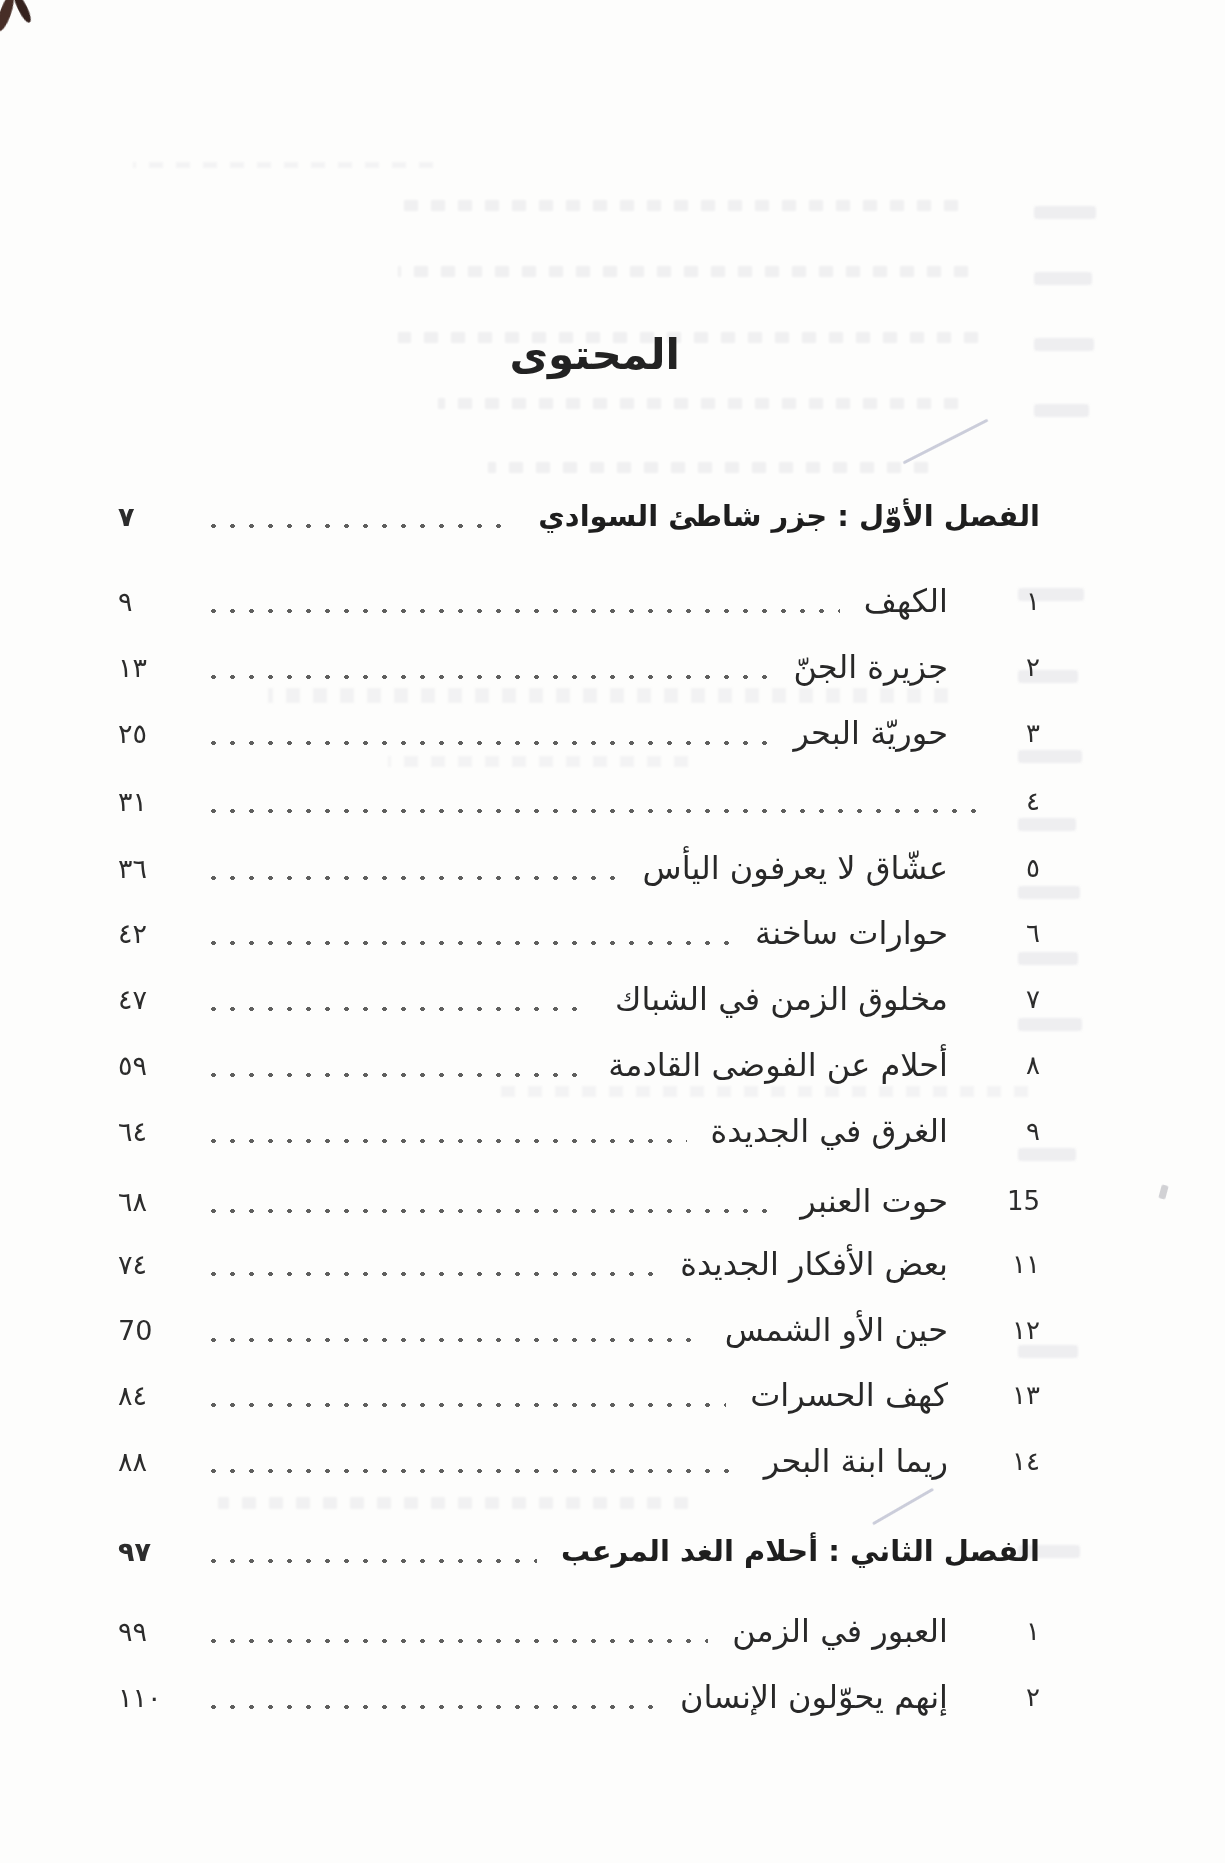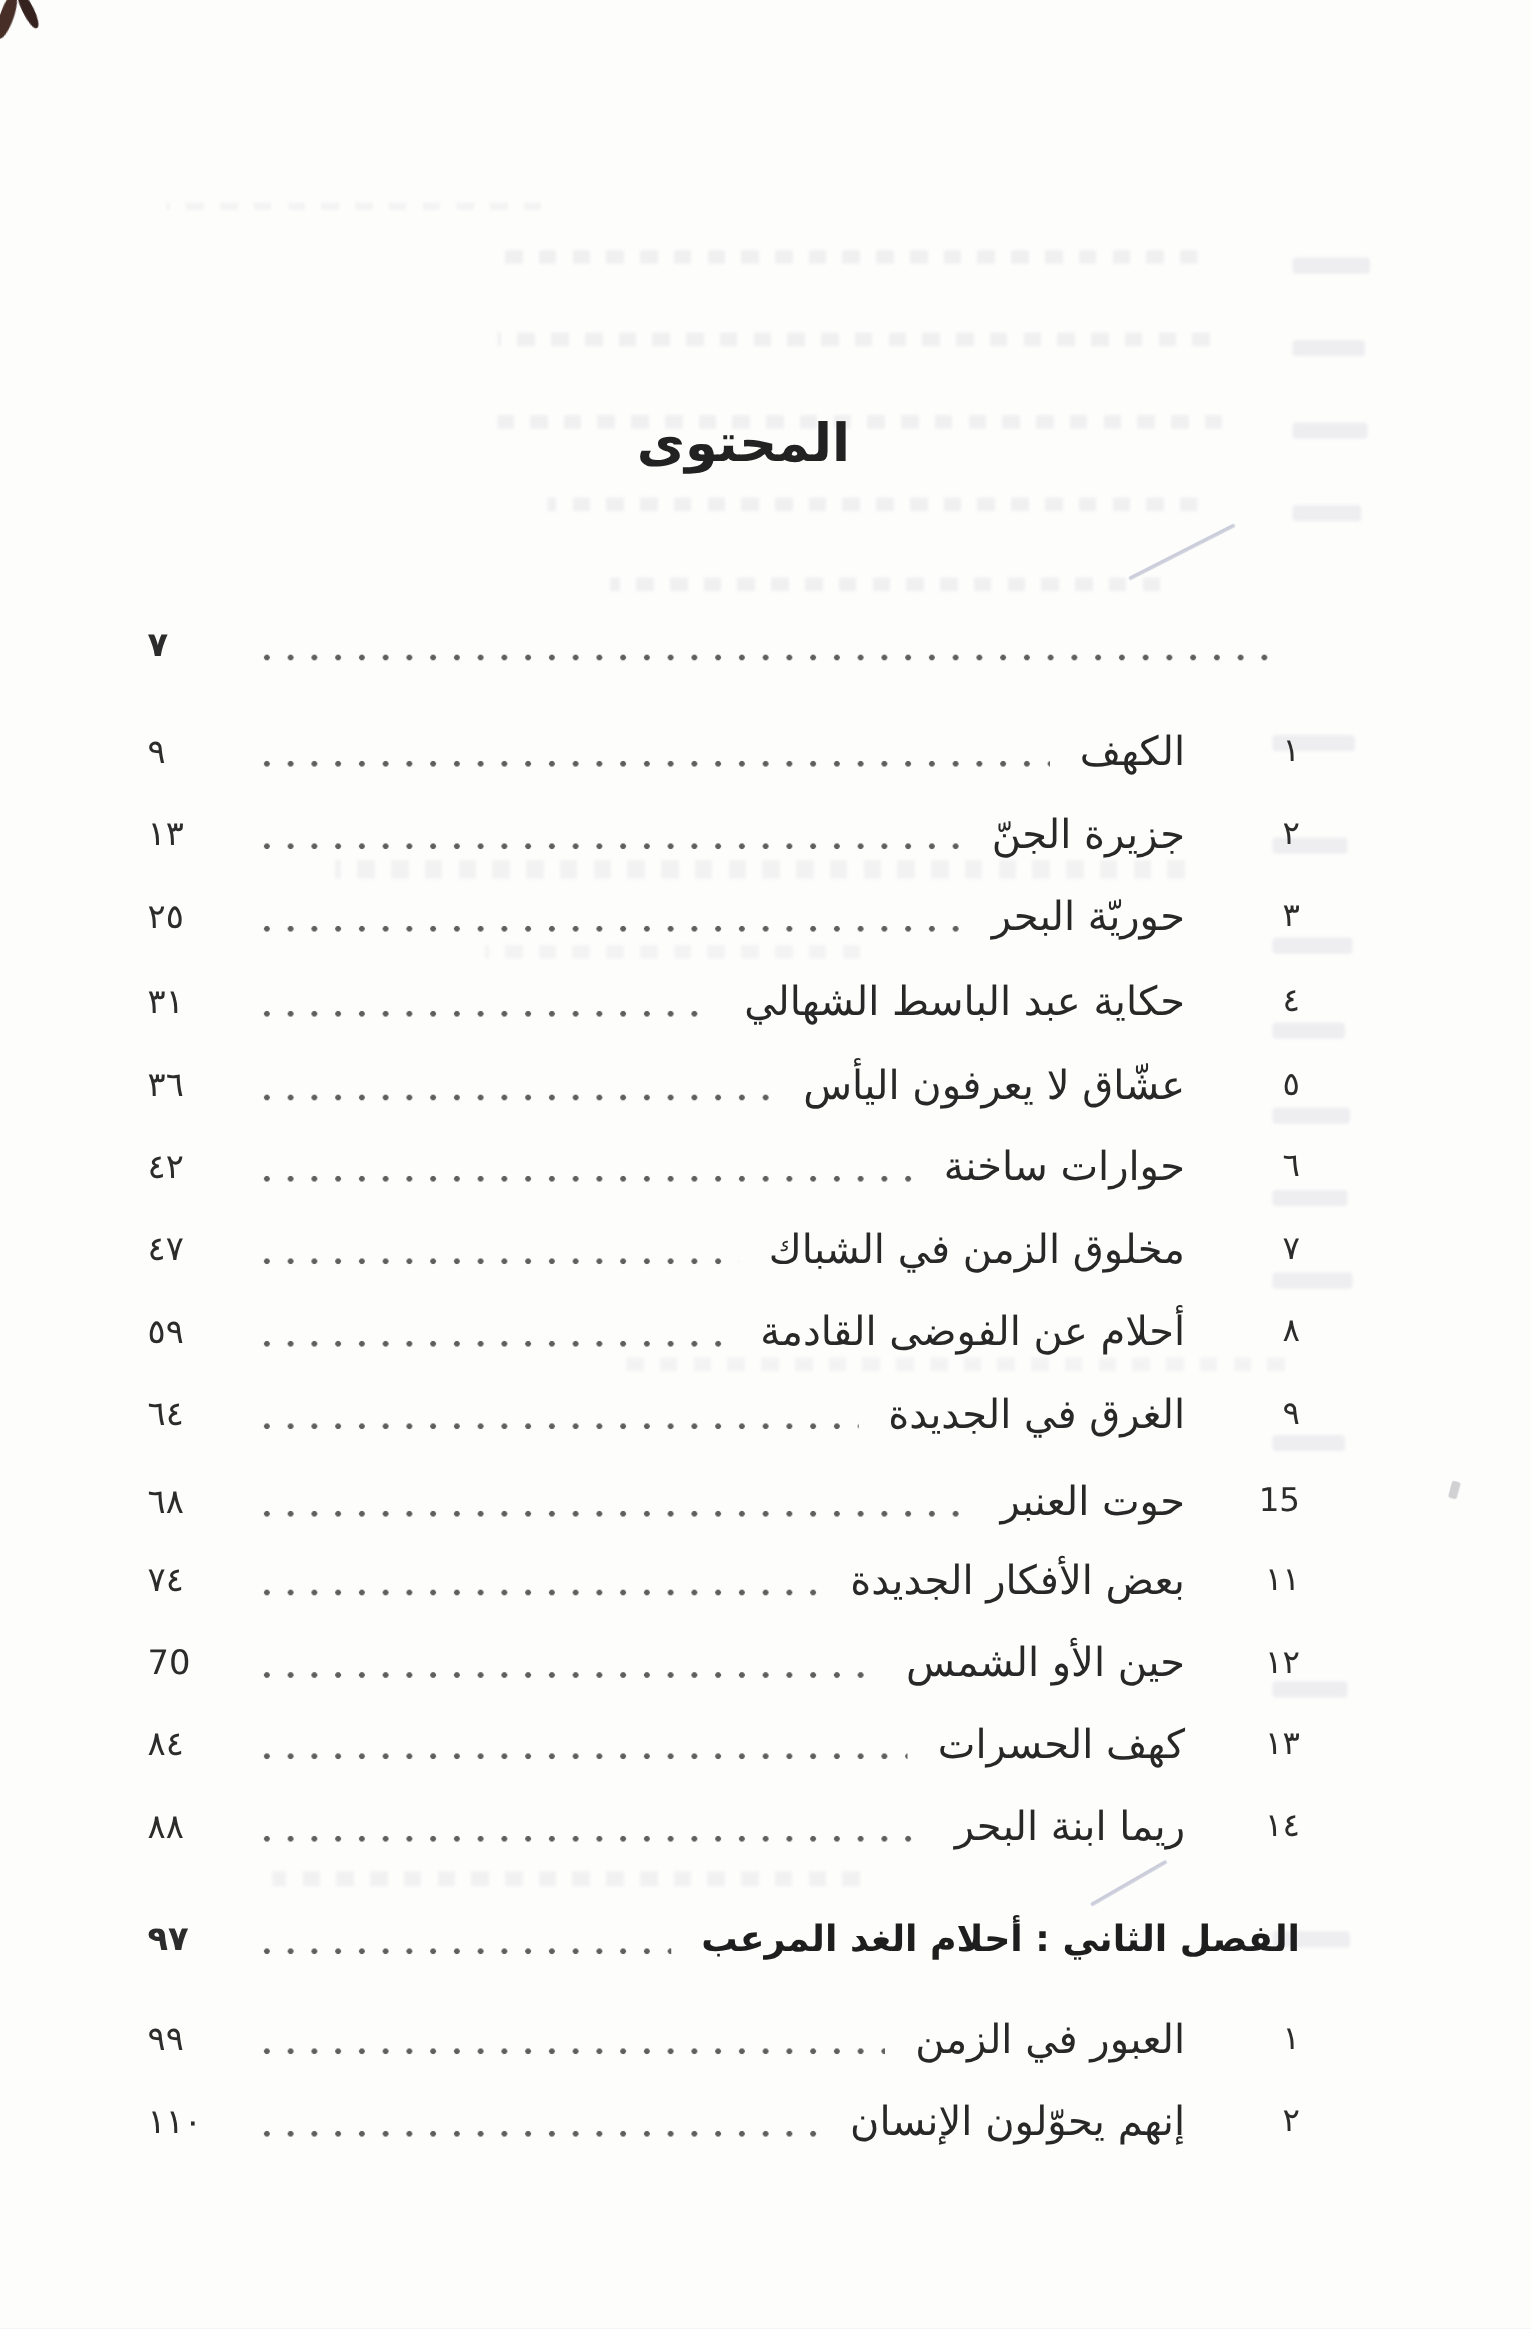--- a/index.html
+++ b/index.html
@@ -134,20 +134,21 @@
 
   <div class="ghost stroke" style="left:930px;top:440px;width:95px;height:3px;transform:rotate(-27deg);"></div>
   <div class="ghost stroke" style="left:900px;top:1505px;width:70px;height:3px;transform:rotate(-30deg);"></div>
   <div class="ghost stroke" style="left:1192px;top:1185px;width:7px;height:14px;transform:rotate(15deg);background:#bfbfc4;"></div>
 
   <div class="doc-title">المحتوى</div>
 
   <div class="toc">
 
     <div class="row chapter" style="top:492px">
+      <span class="chttl">الفصل الأوّل : جزر شاطئ السوادي</span>
       <span class="dots"></span>
       <span class="pg">٧</span>
     </div>
 
     <div class="row item" style="top:577px">
       <span class="num">١</span>
       <span class="ttl">الكهف</span>
       <span class="dots"></span>
       <span class="pg">٩</span>
     </div>
@@ -161,21 +162,20 @@
 
     <div class="row item" style="top:709px">
       <span class="num">٣</span>
       <span class="ttl">حوريّة البحر</span>
       <span class="dots"></span>
       <span class="pg">٢٥</span>
     </div>
 
     <div class="row item" style="top:777px">
       <span class="num">٤</span>
-      <span class="ttl">حكاية عبد الباسط الشهالي</span>
       <span class="dots"></span>
       <span class="pg">٣١</span>
     </div>
 
     <div class="row item" style="top:844px">
       <span class="num">٥</span>
       <span class="ttl">عشّاق لا يعرفون اليأس</span>
       <span class="dots"></span>
       <span class="pg">٣٦</span>
     </div>

